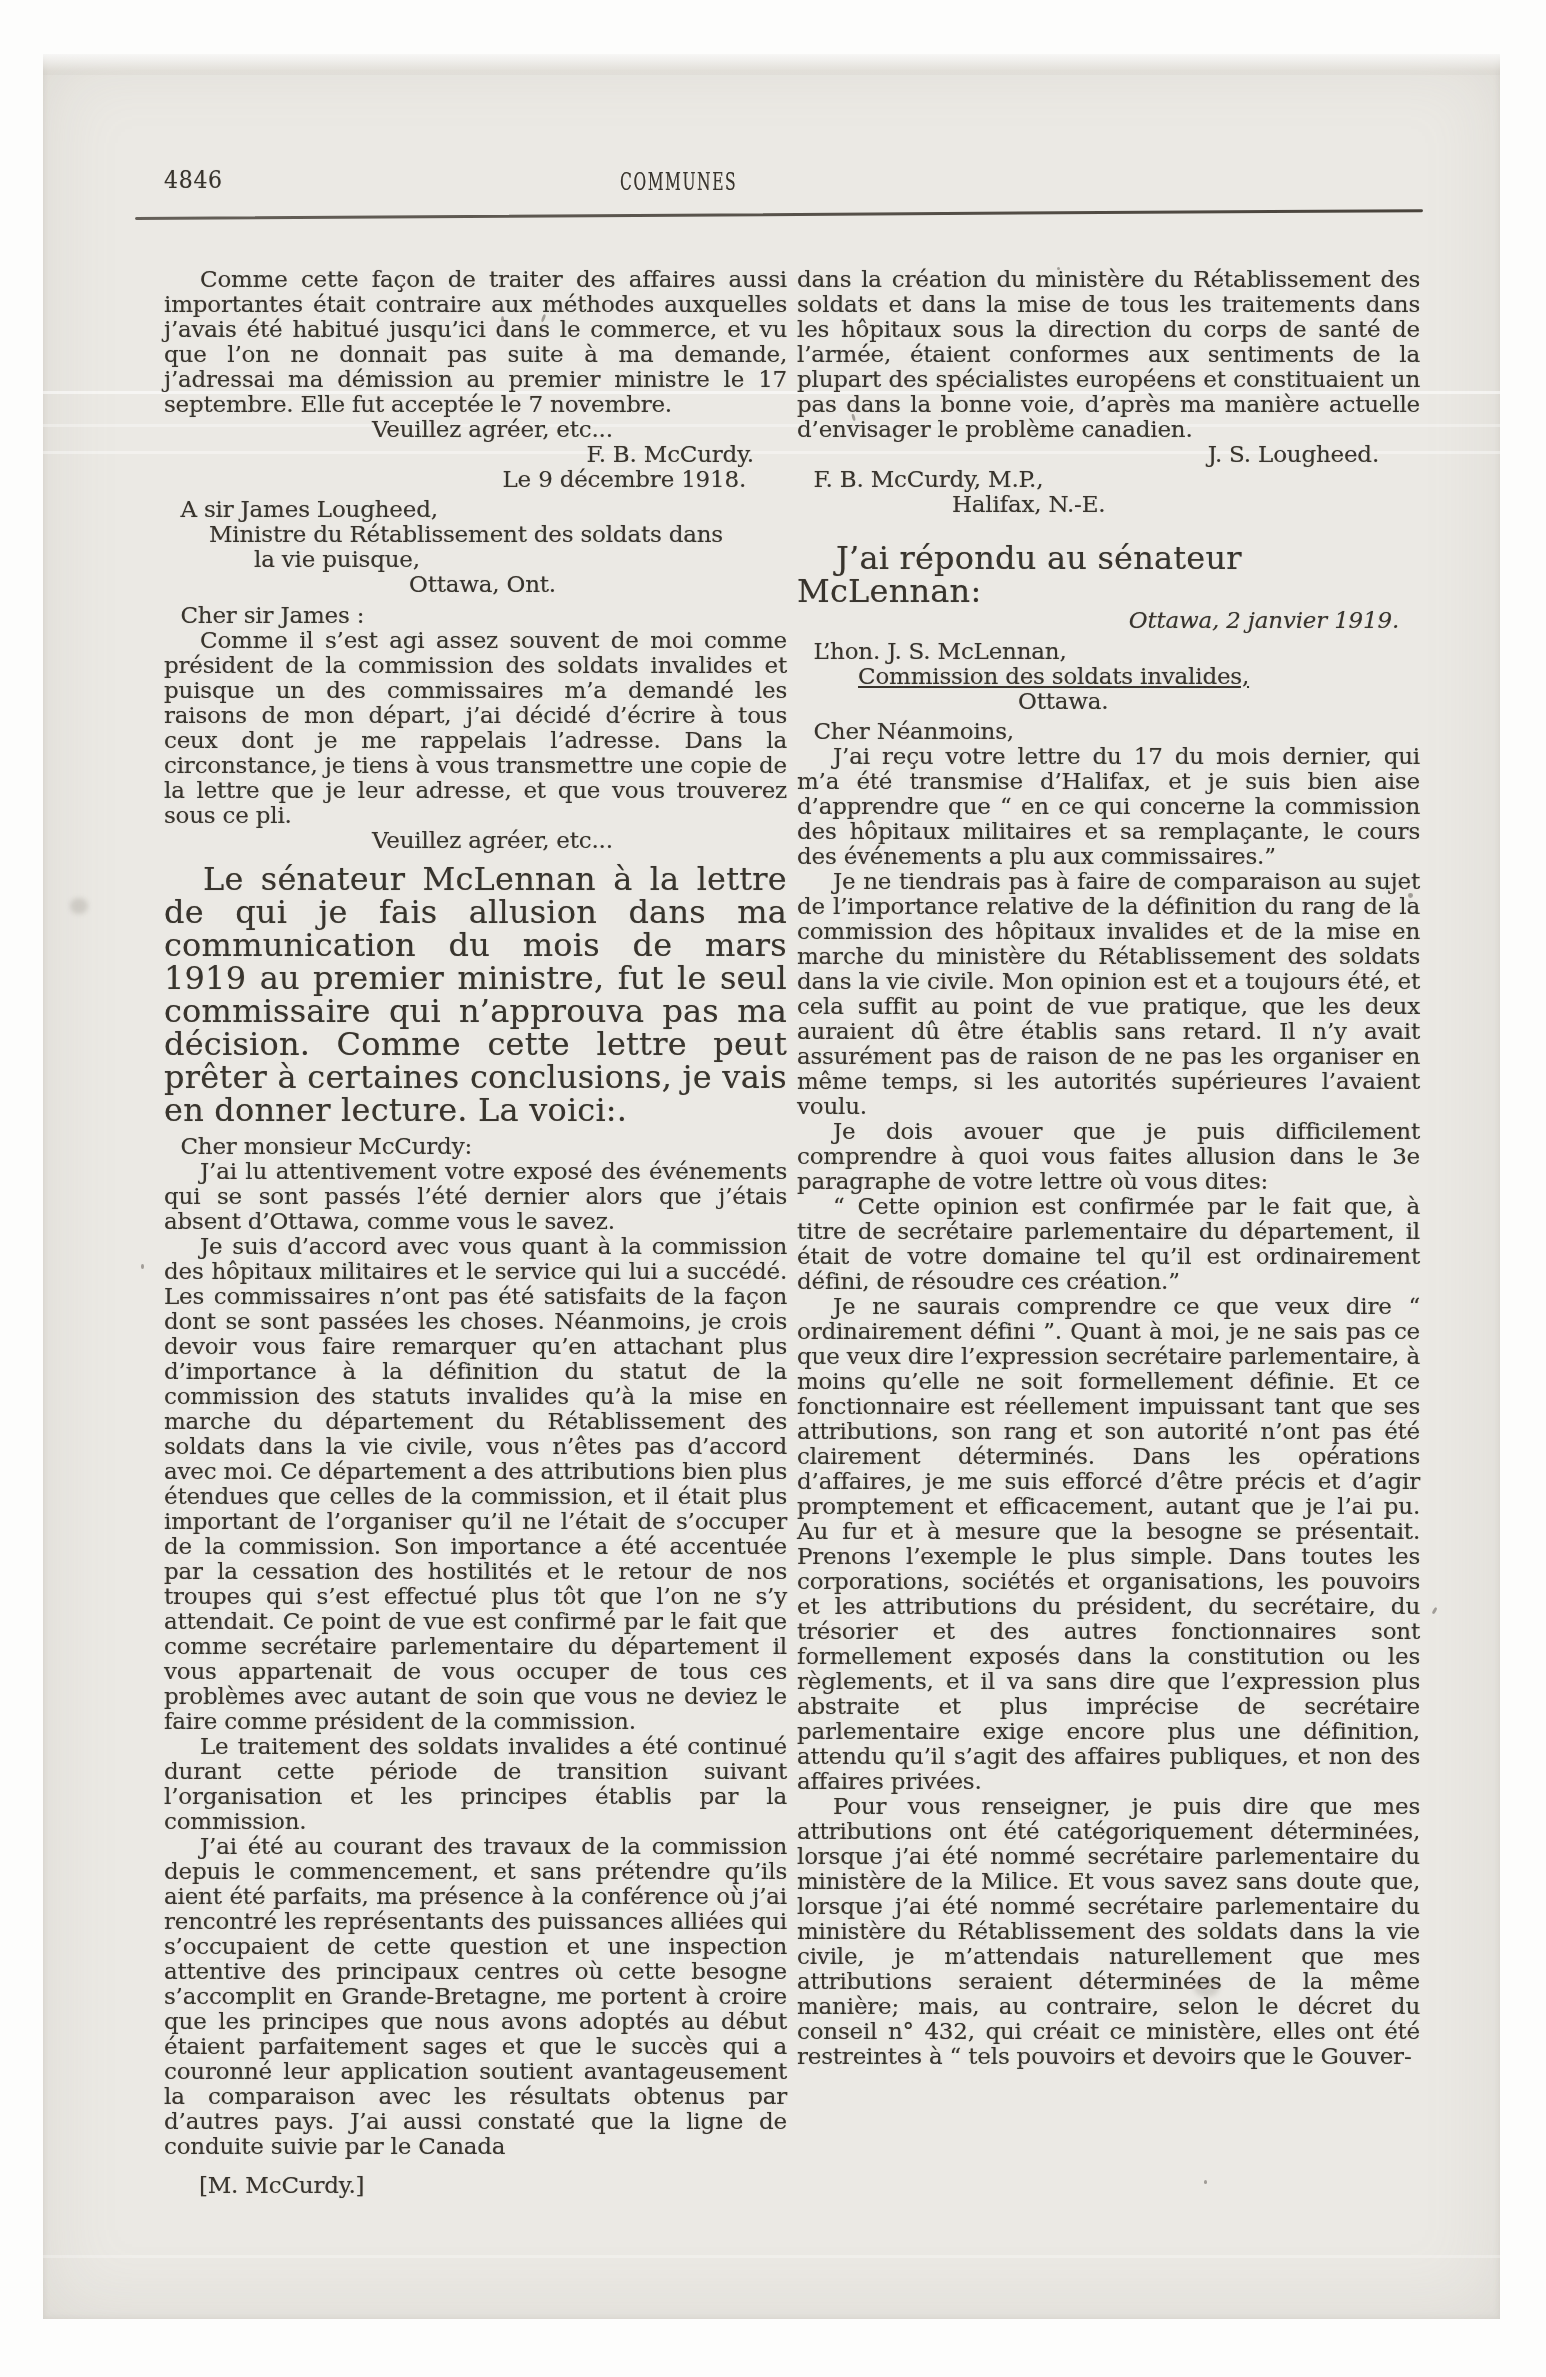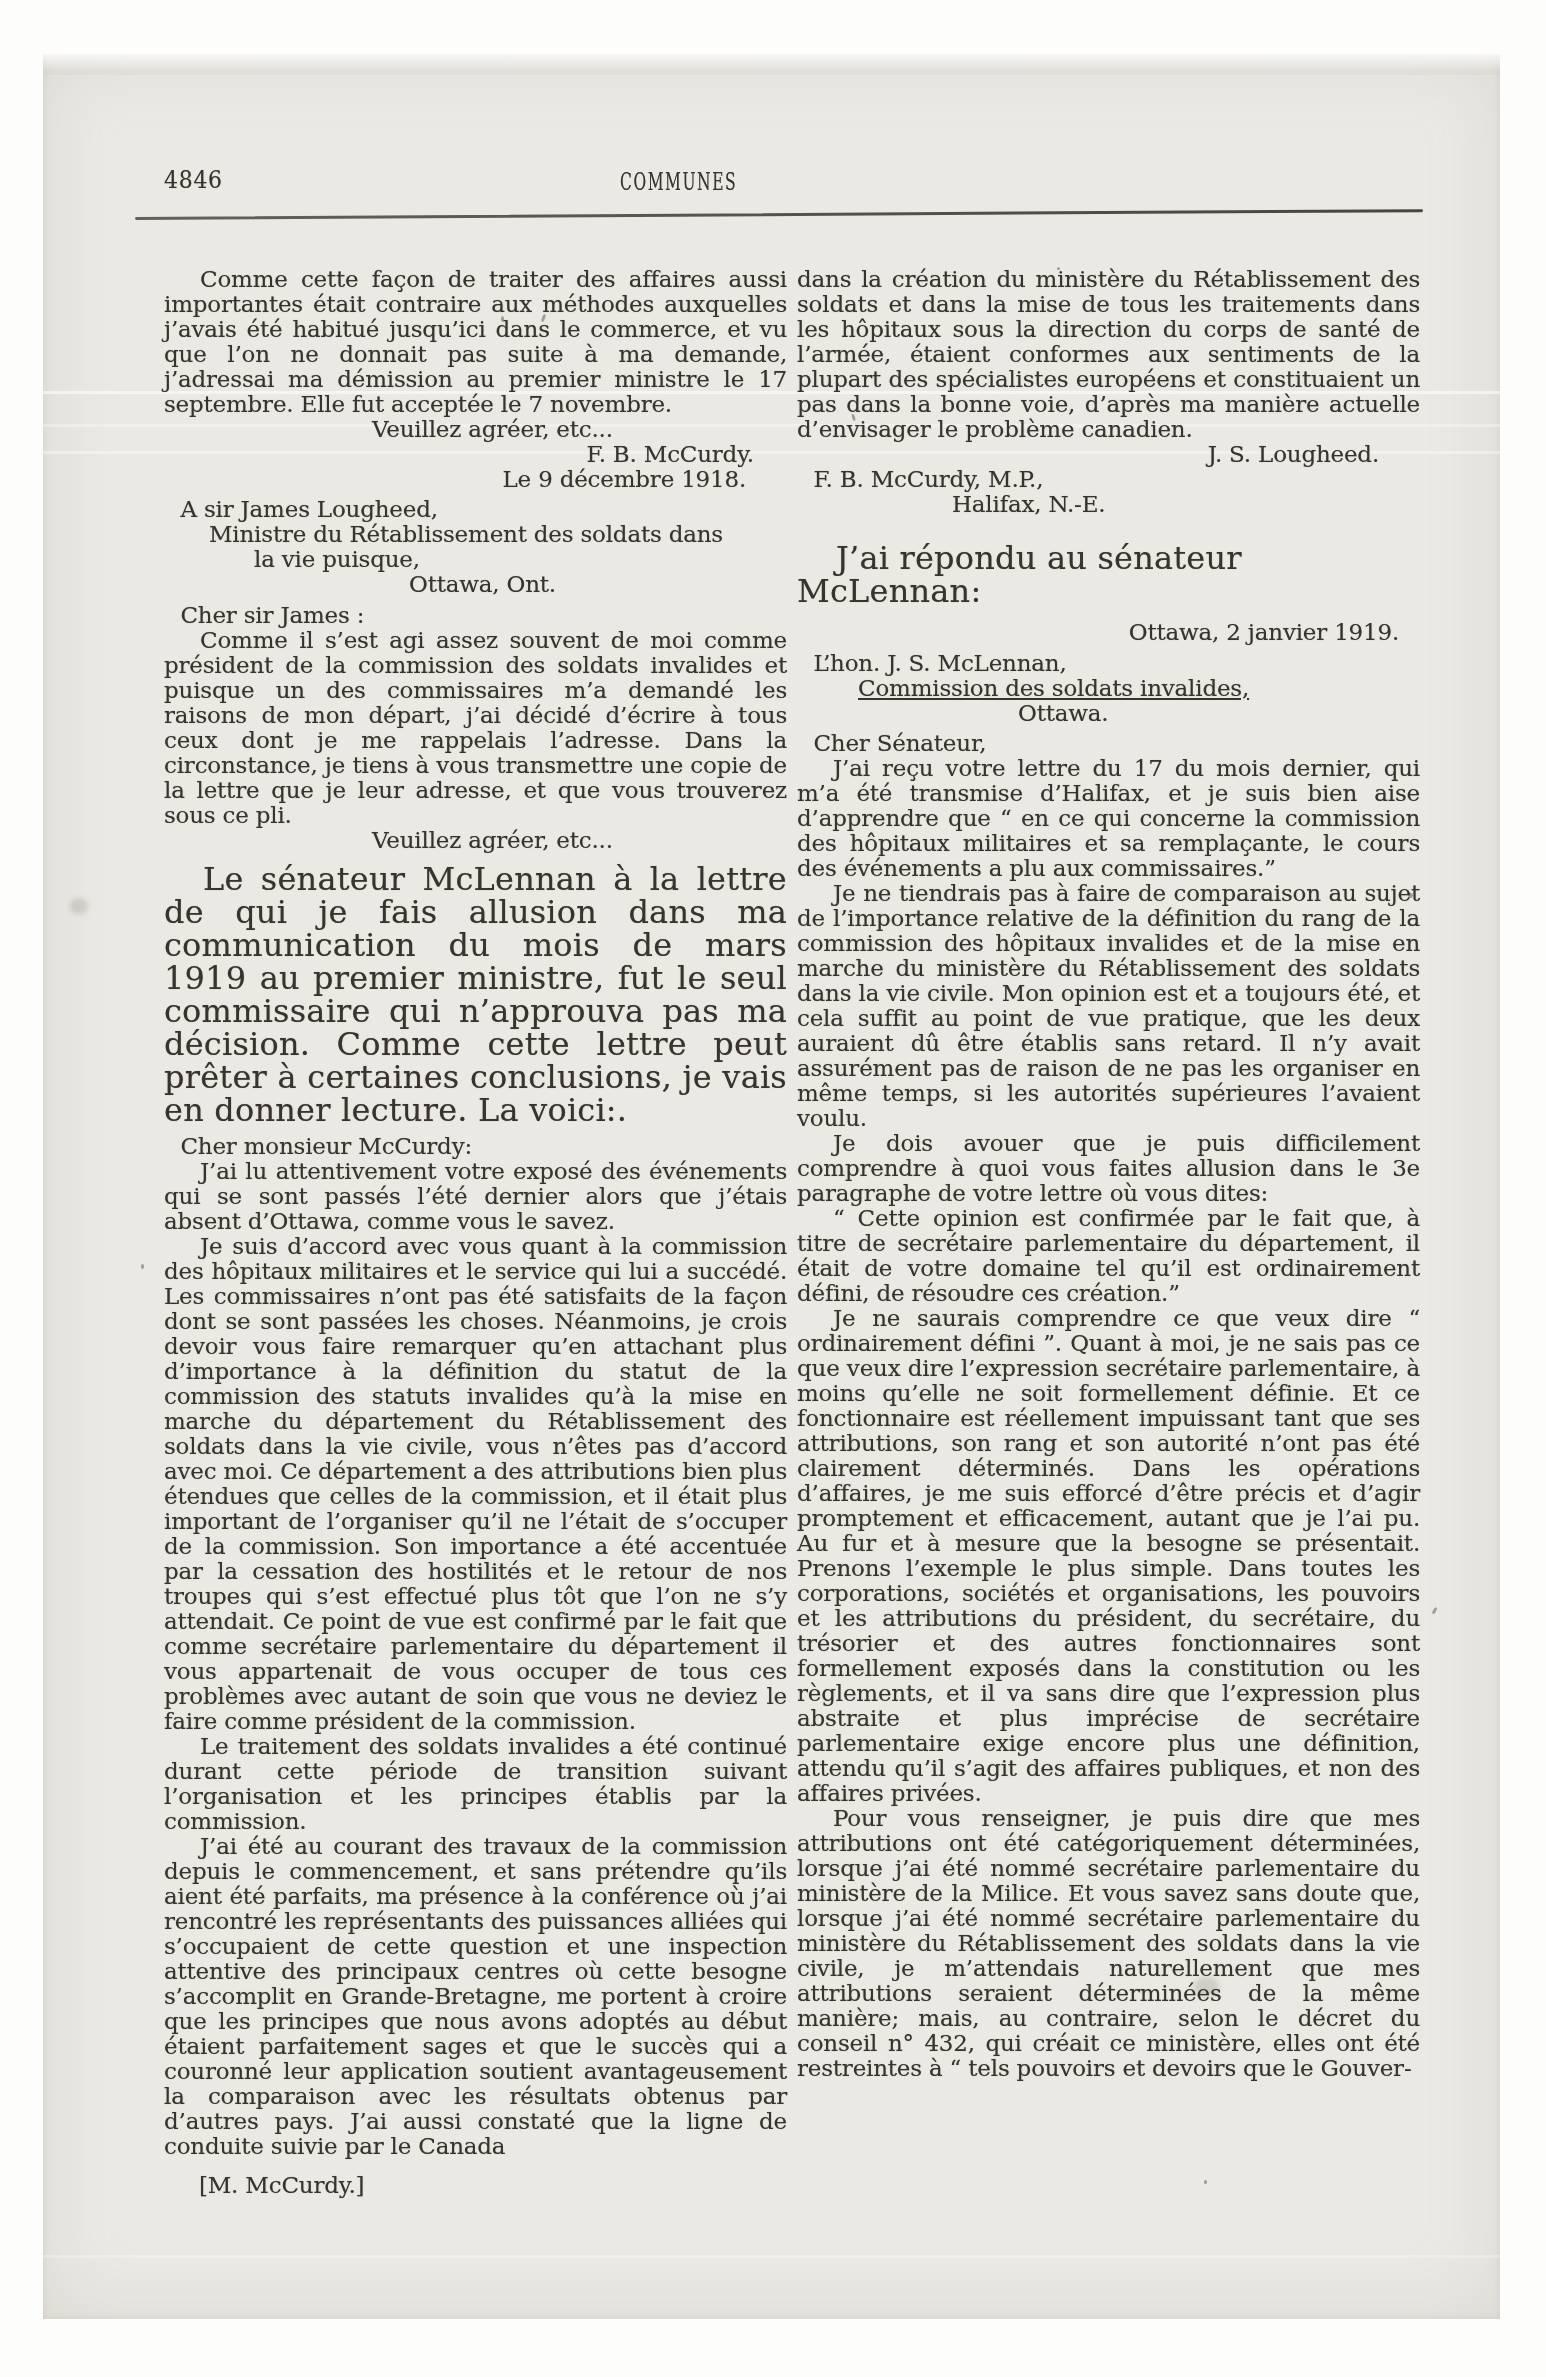--- a/index.html
+++ b/index.html
@@ -56,21 +56,21 @@
   .pl190{padding-left:155px;}
   .pl255{padding-left:208px;}
   .pl270{padding-left:221px;}
   .pl300{padding-left:245px;}
   .r26{text-align:right;padding-right:21px;}
   .r40{text-align:right;padding-right:33px;}
   .r50{text-align:right;padding-right:41px;}
   .mt6{margin-top:4.9px;}
   .mt8{margin-top:6.5px;}
   .mt12{margin-top:9.8px;}
-  .mt20{margin-top:12px;}
+  .mt20{margin-top:0;font-style:italic;}
   .mt30{margin-top:24.5px;}
   .footer-sig{padding-left:35px;margin-top:14.7px;}
 </style>
 </head>
 <body>
 
 <div class="paper">
   <div class="crease"></div>
   <div class="streak" style="top:337px;"></div>
   <div class="streak" style="top:370px;opacity:.6;"></div>
@@ -117,21 +117,21 @@
 <div class="col col-right ink" id="col-right">
     <div class="ln sm j">dans la création du ministère du Rétablissement des soldats et dans la mise de tous les traitements dans les hôpitaux sous la direction du corps de santé de l’armée, étaient conformes aux sentiments de la plupart des spécialistes européens et constituaient un pas dans la bonne voie, d’après ma manière actuelle d’envisager le problème canadien.</div>
     <div class="ln sm r50">J. S. Lougheed.</div>
     <div class="ln sm pl20">F. B. McCurdy, M.P.,</div>
     <div class="ln sm pl190">Halifax, N.-E.</div>
     <div class="ln lg ind48 mt30">J’ai répondu au sénateur McLennan:</div>
     <div class="ln sm r26 mt20">Ottawa, 2 janvier 1919.</div>
     <div class="ln sm pl20 mt8">L’hon. J. S. McLennan,</div>
     <div class="ln sm pl75">Commission des soldats invalides,</div>
     <div class="ln sm pl270">Ottawa.</div>
-    <div class="ln sm pl20 mt6">Cher Sénateur,</div>
+    <div class="ln sm pl20 mt6">Cher Néanmoins,</div>
     <div class="ln sm j ind">J’ai reçu votre lettre du 17 du mois dernier, qui m’a été transmise d’Halifax, et je suis bien aise d’apprendre que “ en ce qui concerne la commission des hôpitaux militaires et sa remplaçante, le cours des événements a plu aux commissaires.”</div>
     <div class="ln sm j ind">Je ne tiendrais pas à faire de comparaison au sujet de l’importance relative de la définition du rang de la commission des hôpitaux invalides et de la mise en marche du ministère du Rétablissement des soldats dans la vie civile. Mon opinion est et a toujours été, et cela suffit au point de vue pratique, que les deux auraient dû être établis sans retard. Il n’y avait assurément pas de raison de ne pas les organiser en même temps, si les autorités supérieures l’avaient voulu.</div>
     <div class="ln sm j ind">Je dois avouer que je puis difficilement comprendre à quoi vous faites allusion dans le 3e paragraphe de votre lettre où vous dites:</div>
     <div class="ln sm j ind">“ Cette opinion est confirmée par le fait que, à titre de secrétaire parlementaire du département, il était de votre domaine tel qu’il est ordinairement défini, de résoudre ces création.”</div>
     <div class="ln sm j ind">Je ne saurais comprendre ce que veux dire “ ordinairement défini ”. Quant à moi, je ne sais pas ce que veux dire l’expression secrétaire parlementaire, à moins qu’elle ne soit formellement définie. Et ce fonctionnaire est réellement impuissant tant que ses attributions, son rang et son autorité n’ont pas été clairement déterminés. Dans les opérations d’affaires, je me suis efforcé d’être précis et d’agir promptement et efficacement, autant que je l’ai pu. Au fur et à mesure que la besogne se présentait. Prenons l’exemple le plus simple. Dans toutes les corporations, sociétés et organisations, les pouvoirs et les attributions du président, du secrétaire, du trésorier et des autres fonctionnaires sont formellement exposés dans la constitution ou les règlements, et il va sans dire que l’expression plus abstraite et plus imprécise de secrétaire parlementaire exige encore plus une définition, attendu qu’il s’agit des affaires publiques, et non des affaires privées.</div>
     <div class="ln sm j ind">Pour vous renseigner, je puis dire que mes attributions ont été catégoriquement déterminées, lorsque j’ai été nommé secrétaire parlementaire du ministère de la Milice. Et vous savez sans doute que, lorsque j’ai été nommé secrétaire parlementaire du ministère du Rétablissement des soldats dans la vie civile, je m’attendais naturellement que mes attributions seraient déterminées de la même manière; mais, au contraire, selon le décret du conseil n° 432, qui créait ce ministère, elles ont été restreintes à “ tels pouvoirs et devoirs que le Gouver-</div>
   </div>
 
 
 </body></html>

